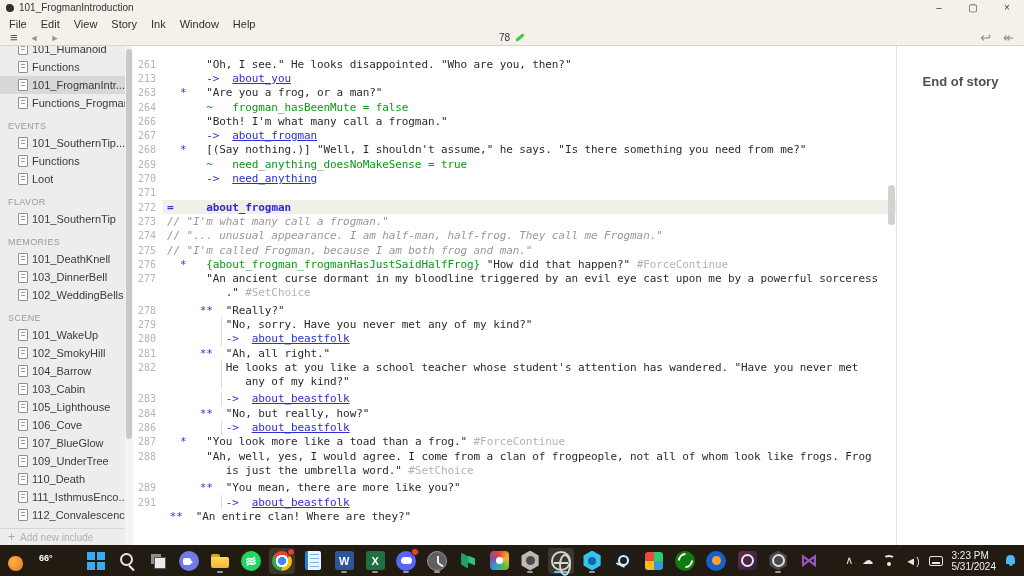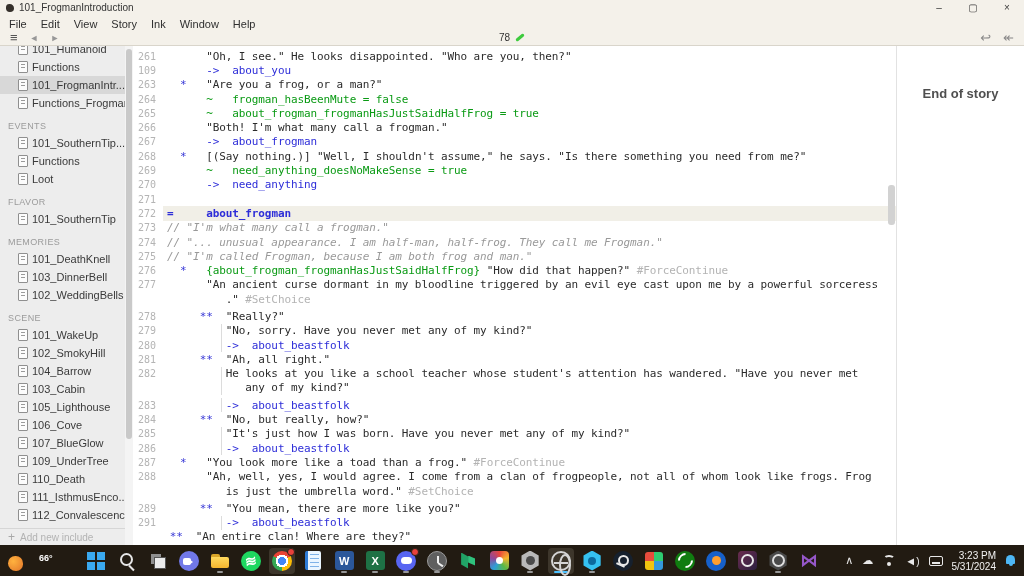--- a/index.html
+++ b/index.html
@@ -41,43 +41,43 @@
   .doc-ico::before{content:"";position:absolute;left:2px;right:2px;top:2px;bottom:2px;
            background:repeating-linear-gradient(180deg,#9a9a9a 0 1px,transparent 1px 3px)}
   .sb-scroll{position:absolute;right:0;top:0;width:8px;height:100%;background:#f4f4f4}
   .sb-thumb{position:absolute;left:1px;top:3px;width:6px;height:390px;background:#c9c9c9;border-radius:3px}
   .sb-footer{position:absolute;bottom:0;left:0;right:8px;height:17px;border-top:1px solid #d6d6d6;
              display:flex;align-items:center;gap:5px;padding-left:8px;color:#b3b3b3;
              font-size:10px;background:#ededed}
   .plus{font-size:12px;color:#a8a8a8;line-height:10px}
   
   .editor{flex:1;position:relative;background:#fff;overflow:hidden}
-  .code{position:absolute;inset:0;padding-top:3px;overflow:hidden}
+  .code{position:absolute;inset:0;padding-top:11px;overflow:hidden}
   .crow{display:flex;height:14.3px;align-items:center}
   .crow.gap{margin-bottom:3px}
   .lnum{flex:0 0 30px;text-align:right;padding-right:7px;color:#b4b4b4;
         font:10px "DejaVu Sans Mono",monospace}
   .ctext{flex:1;position:relative;white-space:pre;overflow:hidden;padding-left:4px;
          font:11px "DejaVu Sans Mono",monospace;letter-spacing:-0.1px;height:100%;
          display:flex;align-items:center}
   .crow.hl .ctext{background:var(--hl)}
   .ctext.guide::before{content:"";position:absolute;left:58px;top:0;bottom:0;width:1px;background:#dcdcdc}
   .seg-t{color:#2b2b2b}
   .seg-s{color:#3535d6}
   .seg-d{color:var(--link)}
-  .seg-l{color:var(--link);}
+  .seg-l{color:var(--link);text-decoration:underline}
   .seg-g{color:var(--green)}
   .seg-c{color:var(--comment);font-style:italic}
   .seg-tag{color:var(--tag)}
   .seg-k{color:var(--link);font-weight:bold}
   .ed-scroll{position:absolute;right:1px;top:0;width:7px;height:100%}
   .ed-thumb{position:absolute;top:139px;left:0;width:7px;height:40px;background:#d2d2d2;border-radius:3px}
   
   .story{width:128px;border-left:1px solid #e2e2e2;background:#fff;padding-top:26px}
-  .story-text{width:76px;margin:12px auto;font-weight:bold;font-size:13px;color:#4f4f4f;
+  .story-text{width:76px;margin:0 auto;font-weight:bold;font-size:13px;color:#4f4f4f;
               text-align:center;line-height:20px}
   
   .taskbar{height:31px;background:var(--tb);display:flex;align-items:center;padding:0 8px}
   .weather{display:flex;align-items:flex-start;gap:16px;width:52px}
   .weather-blob{width:15px;height:15px;border-radius:50% 50% 46% 54%;margin-top:6px;
                 background:radial-gradient(circle at 35% 35%,#ffb23e,#e2762a)}
   .weather-label{color:#fff;font-size:9px;font-weight:bold;margin-top:3px}
   .tb-center{flex:1;display:flex;justify-content:center;align-items:center;gap:5px}
   .tb-btn{width:26px;height:26px;border-radius:4px;display:flex;align-items:center;
           justify-content:center;position:relative}
@@ -162,21 +162,21 @@
   
   .tray{display:flex;align-items:center;gap:9px;color:#ececec}
   .tray-glyph{font-size:11px;color:#e8e8e8}
   .tray-wifi{position:relative;width:14px;height:11px}
   .tray-wifi::before{content:"";position:absolute;inset:0;border:2px solid #e8e8e8;border-radius:50%;
        clip-path:polygon(50% 55%,-20% -40%,120% -40%)}
   .tray-wifi::after{content:"";position:absolute;bottom:0;left:5px;width:4px;height:4px;
        border-radius:50%;background:#e8e8e8}
   .tray-kbd{width:14px;height:10px;border:1.5px solid #e8e8e8;border-radius:2px;position:relative}
   .tray-kbd::before{content:"";position:absolute;bottom:1px;left:2px;right:2px;height:2px;background:#e8e8e8}
-  .tray-clock{font-size:10px;text-align:right;line-height:11px;color:#f2f2f2}
+  .tray-clock{font-size:10px;line-height:11px;color:#f2f2f2}
   .tray-bell{position:relative;width:11px;height:14px}
   .tray-bell::before{content:"";position:absolute;top:1px;left:1px;width:9px;height:9px;
        background:#4db7f5;border-radius:5px 5px 1px 1px}
   .tray-bell::after{content:"";position:absolute;top:10px;left:3.5px;width:4px;height:2.5px;
        background:#4db7f5;border-radius:0 0 2px 2px}
   .vol::after{content:")";font-size:10px}
 </style>
 </head>
 <body>
 
@@ -320,34 +320,30 @@
       <span>Add new include</span>
     </div>
   </div>
   <div class="editor">
     <div class="code">
         <div class="crow">
           <span class="lnum">261</span>
           <span class="ctext"><span class="seg-t">      "Oh, I see." He looks disappointed. "Who are you, then?"</span></span>
         </div>
         <div class="crow">
-          <span class="lnum">109</span>
+          <span class="lnum">213</span>
           <span class="ctext"><span class="seg-t">      </span><span class="seg-d">-&gt;</span><span class="seg-t">  </span><span class="seg-l">about_you</span></span>
         </div>
         <div class="crow">
           <span class="lnum">263</span>
           <span class="ctext"><span class="seg-t">  </span><span class="seg-s">*</span><span class="seg-t">   </span><span class="seg-t">"Are you a frog, or a man?"</span></span>
         </div>
         <div class="crow">
           <span class="lnum">264</span>
           <span class="ctext"><span class="seg-t">      </span><span class="seg-g">~   frogman_hasBeenMute = false</span></span>
-        </div>
-        <div class="crow">
-          <span class="lnum">265</span>
-          <span class="ctext"><span class="seg-t">      </span><span class="seg-g">~   about_frogman_frogmanHasJustSaidHalfFrog = true</span></span>
         </div>
         <div class="crow">
           <span class="lnum">266</span>
           <span class="ctext"><span class="seg-t">      "Both! I'm what many call a frogman."</span></span>
         </div>
         <div class="crow">
           <span class="lnum">267</span>
           <span class="ctext"><span class="seg-t">      </span><span class="seg-d">-&gt;</span><span class="seg-t">  </span><span class="seg-l">about_frogman</span></span>
         </div>
         <div class="crow">
@@ -418,24 +414,20 @@
           <span class="lnum"></span>
           <span class="ctext guide"><span class="seg-t">            any of my kind?"</span></span>
         </div>
         <div class="crow">
           <span class="lnum">283</span>
           <span class="ctext guide"><span class="seg-t">         </span><span class="seg-d">-&gt;</span><span class="seg-t">  </span><span class="seg-l">about_beastfolk</span></span>
         </div>
         <div class="crow">
           <span class="lnum">284</span>
           <span class="ctext"><span class="seg-t">     </span><span class="seg-s">**</span><span class="seg-t">  </span><span class="seg-t">"No, but really, how?"</span></span>
-        </div>
-        <div class="crow">
-          <span class="lnum">285</span>
-          <span class="ctext guide"><span class="seg-t">         "It's just how I was born. Have you never met any of my kind?"</span></span>
         </div>
         <div class="crow">
           <span class="lnum">286</span>
           <span class="ctext guide"><span class="seg-t">         </span><span class="seg-d">-&gt;</span><span class="seg-t">  </span><span class="seg-l">about_beastfolk</span></span>
         </div>
         <div class="crow">
           <span class="lnum">287</span>
           <span class="ctext"><span class="seg-t">  </span><span class="seg-s">*</span><span class="seg-t">   </span><span class="seg-t">"You look more like a toad than a frog." </span><span class="seg-tag">#ForceContinue</span></span>
         </div>
         <div class="crow">

